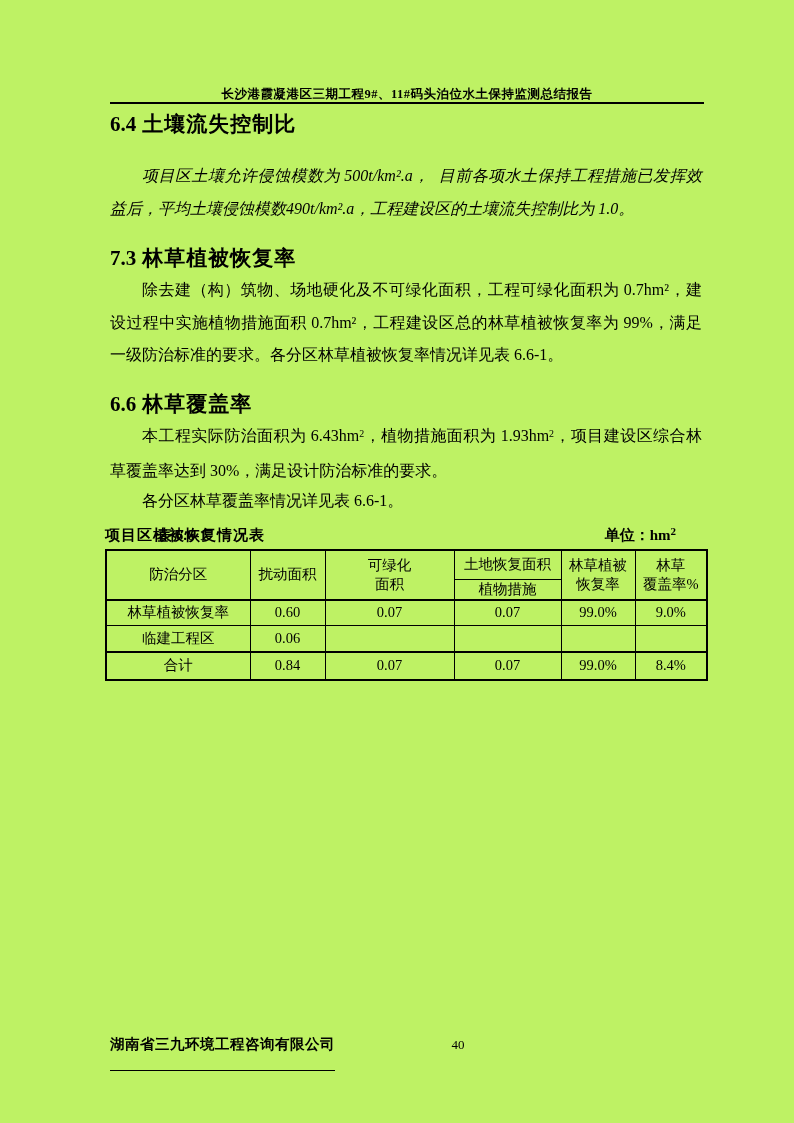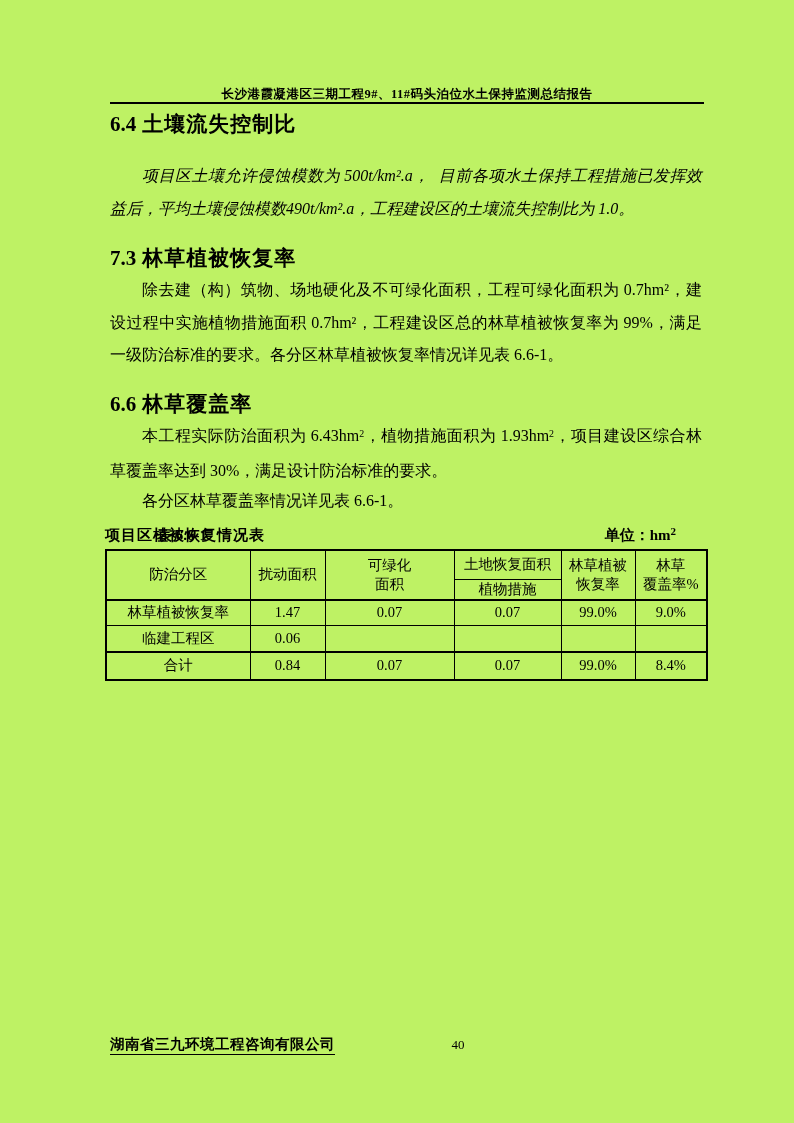--- a/index.html
+++ b/index.html
@@ -69,21 +69,21 @@
   table.rep th.hb  { border-bottom:2.5px solid #000; }  
   table.rep tr.total td { border-top:2.5px solid #000;margin-top:6px; }
   tr.hrow1 { height:29px; }
   tr.hrow2 { height:20px; }
   tr.brow  { height:26px; }
   tr.total { height:28px; }
   
   .ftr-company {
     position:absolute; left:110px; top:1035px;
     font-size:14.5px; font-weight:bold; letter-spacing:0.5px;
-    border-bottom:1.5px solid #000; padding-bottom:0;text-align:center;
+    border-bottom:1.5px solid #000; padding-bottom:16px;text-align:center;
   }
   .ftr-page {
     position:absolute; left:428px; top:1037px; width:60px;
     text-align:center; font-size:13px;
   }
 </style>
 </head>
 <body>
 
 <div class="page">
@@ -132,21 +132,21 @@
       <th rowspan="2" class="hb">林草植被
 恢复率</th>
       <th rowspan="2" class="hb">林草
 覆盖率%</th>
     </tr>
     <tr class="hrow2">
       <th class="hb">植物措施</th>
     </tr>
     <tr class="brow">
       <td>林草植被恢复率</td>
-      <td>1.47</td>
+      <td>0.60</td>
       <td>0.07</td>
       <td>0.07</td>
       <td>99.0%</td>
       <td>9.0%</td>
     </tr>
     <tr class="brow">
       <td>临建工程区</td>
       <td>0.06</td>
       <td></td>
       <td></td>

